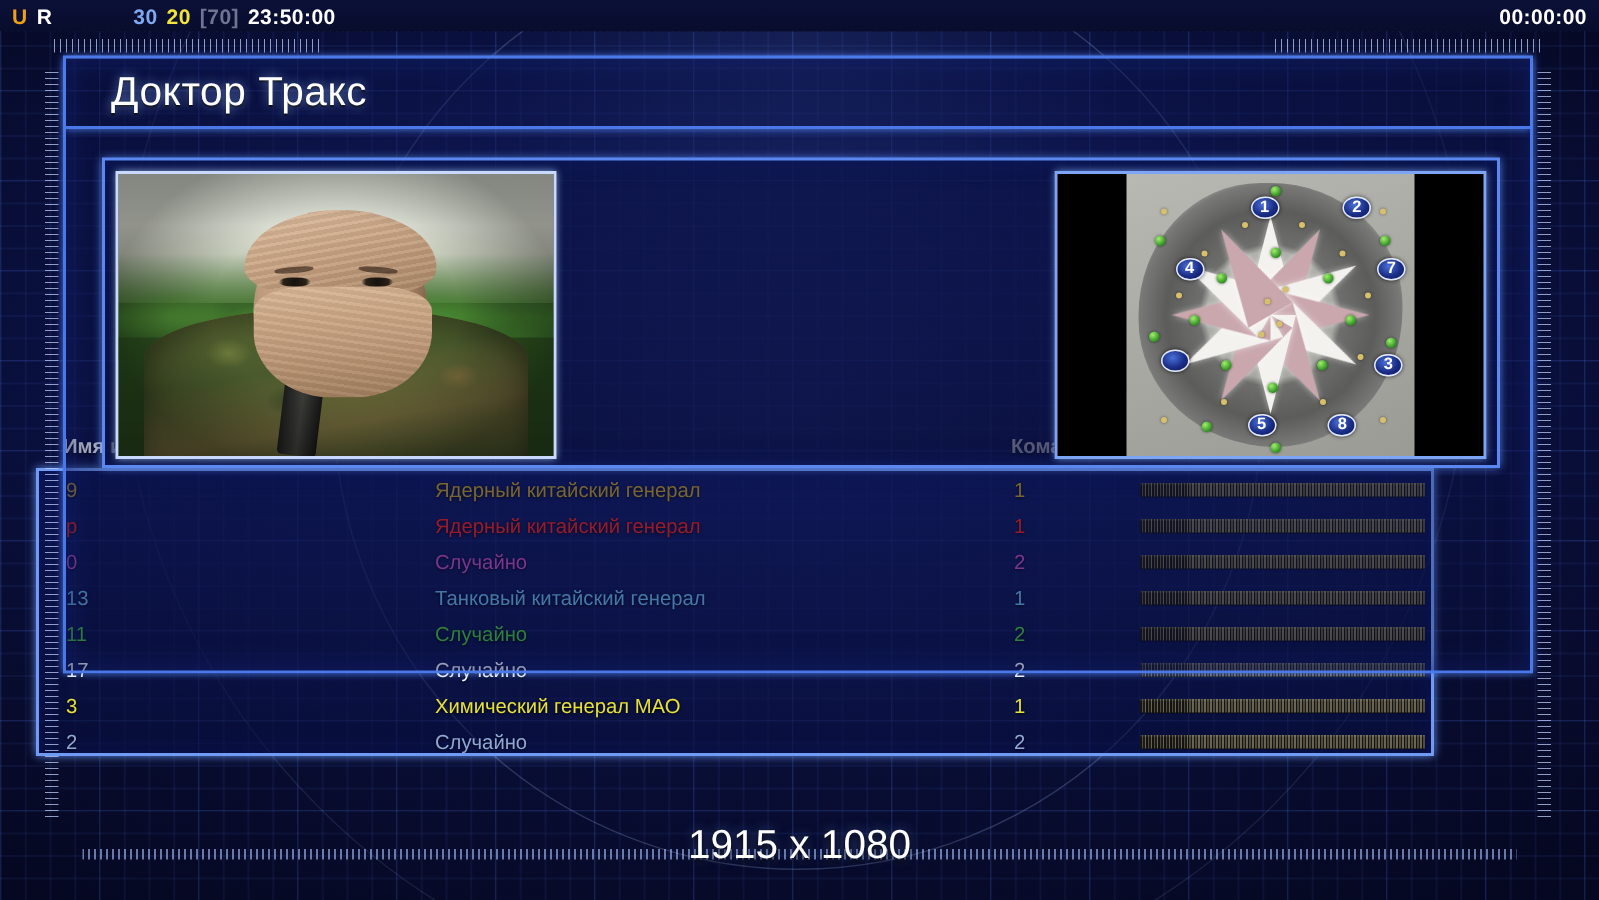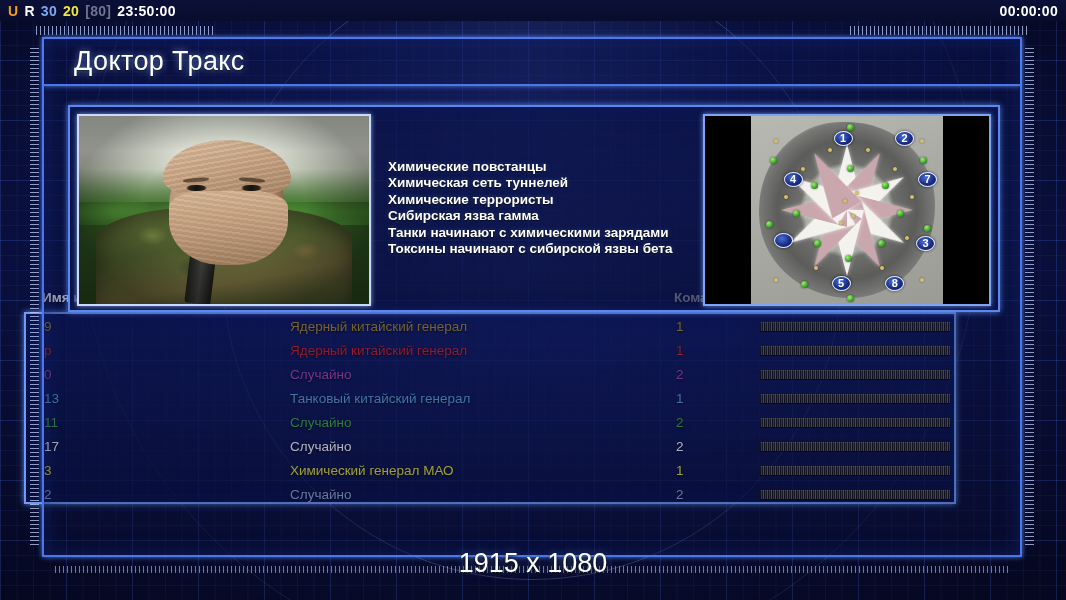--- a/index.html
+++ b/index.html
@@ -51,21 +51,21 @@
     background: linear-gradient(180deg,#0b1038 0%, #080c2c 100%);
     display: flex; align-items: center; justify-content: space-between;
     padding: 0 8px;
     font-size: 14px; font-weight: bold;
     letter-spacing: 0.3px;
     z-index: 40;
   }
   #topbar .seg { display: flex; align-items: center; gap: 6px; }
   .c-orange { color: #f0a018; }
   .c-white  { color: #ffffff; }
-  .c-lblue  { color: #7ea8f0; }
+  .c-lblue  { color: #7ea8f0; margin-left: 48px; }
   .c-yellow { color: #f2e53a; }
   .c-gray   { color: #6f7490; }
   #topbar-ticks {
     position: absolute; left: 0; top: 15px; width: 1066px; height: 6px;
     background-image: repeating-linear-gradient(to right,
       rgba(150,180,255,0.5) 0px, rgba(150,180,255,0.5) 1px, transparent 1px, transparent 4px);
     opacity: 0.5;
   }
 
   
@@ -78,21 +78,21 @@
   .tick-h {
     position: absolute; height: 9px;
     background-image: repeating-linear-gradient(to right,
       rgba(190,205,245,0.75) 0px, rgba(190,205,245,0.75) 1px, transparent 1px, transparent 4px);
     z-index: 3;
   }
 
   
   #frame {
     position: absolute; left: 42px; top: 37px;
-    width: 980px; height: 520px;
+    width: 980px; height: 412px;
     border: 2px solid #4a78e8;
     box-shadow: 0 0 5px rgba(90,140,255,0.85),
                 inset 0 0 20px rgba(20,40,130,0.55);
     background: linear-gradient(180deg, rgba(12,20,74,0.45) 0%, rgba(9,15,58,0.30) 100%);
     z-index: 10;
   }
   #title-strip {
     position: absolute; left: 0; top: 0; width: 100%; height: 47px;
     border-bottom: 2px solid #4a78e8;
     box-shadow: 0 1px 4px rgba(90,140,255,0.6);
@@ -340,21 +340,21 @@
   <div id="arc1"></div>
   <div id="arc2"></div>
   <div id="sheen"></div>
 
   <div id="topbar">
     <div class="seg">
       <span class="c-orange">U</span>
         <span class="c-white">R</span>
       <span class="c-lblue">30</span>
       <span class="c-yellow">20</span>
-      <span class="c-gray">[80]</span>
+      <span class="c-gray">[70]</span>
       <span class="c-white">23:50:00</span>
     </div>
     <div class="seg">
       <span class="c-white">00:00:00</span>
     </div>
   </div>
   <div id="topbar-ticks"></div>
 
   <div class="tick-v" style="left:30px; top:48px; height:500px;"></div>
   <div class="tick-v" style="left:1025px; top:48px; height:500px;"></div>
@@ -380,28 +380,20 @@
           <div class="pt-turban"></div>
           <div class="pt-veil"></div>
           <div class="pt-brow l"></div>
           <div class="pt-brow r"></div>
           <div class="pt-eye l"></div>
           <div class="pt-eye r"></div>
           <div id="portrait-vig"></div>
         </div>
       </div>
 
-      <div id="desc-block">
-        <div class="line">Химические повстанцы</div>
-        <div class="line">Химическая сеть туннелей</div>
-        <div class="line">Химические террористы</div>
-        <div class="line">Сибирская язва гамма</div>
-        <div class="line">Танки начинают с химическими зарядами</div>
-        <div class="line">Токсины начинают с сибирской язвы бета</div>
-      </div>
 
       <div id="minimap-wrap">
         <div id="minimap">
           <div id="mm-ring"></div>
           <div class="mm-star" id="mm-star">
               <div class="mm-blade" style="transform: rotate(0deg);"></div>
               <div class="mm-blade pink" style="transform: rotate(30deg);"></div>
               <div class="mm-blade" style="transform: rotate(60deg);"></div>
               <div class="mm-blade pink" style="transform: rotate(90deg);"></div>
               <div class="mm-blade" style="transform: rotate(120deg);"></div>

